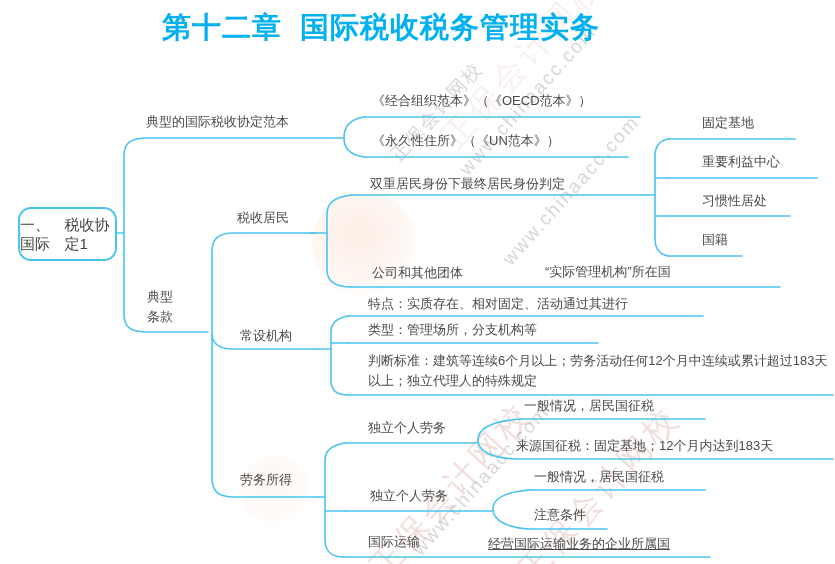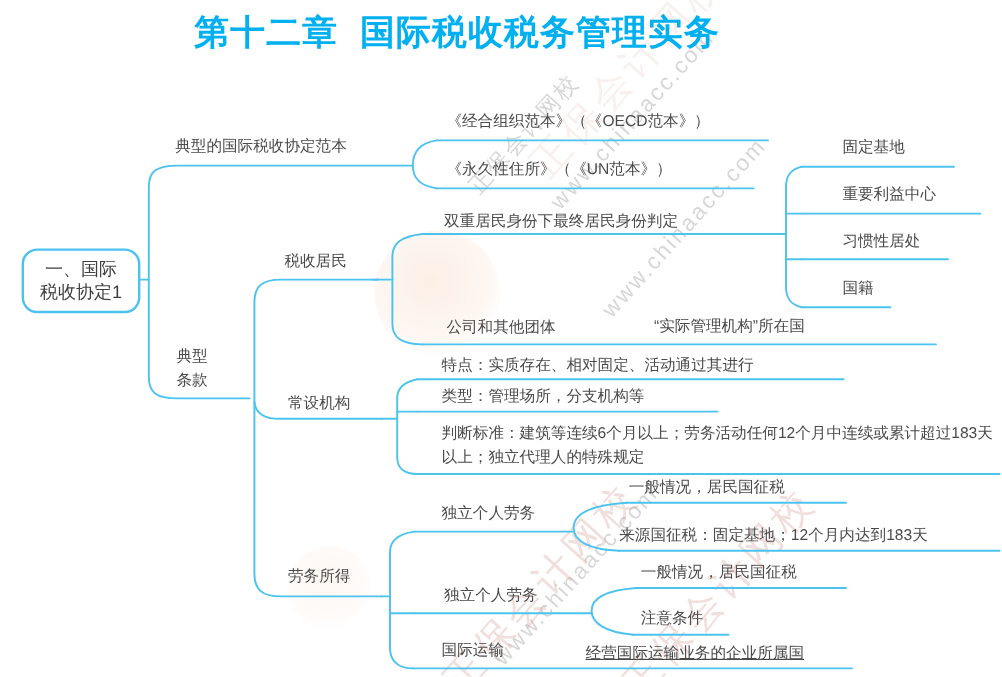--- a/index.html
+++ b/index.html
@@ -4,21 +4,21 @@
 <style>
   html,body{margin:0;padding:0;background:#ffffff;}
   .stage{position:relative;width:835px;height:564px;background:#fff;overflow:hidden;
          font-family:"Liberation Sans","DejaVu Sans",sans-serif;}
   .title{position:absolute;left:0;top:8px;width:100%;text-align:center;
          font-size:29px;font-weight:bold;color:#00b0f0;letter-spacing:1px;white-space:pre;}
   .lbl{position:absolute;font-size:13px;color:#4a4a4a;white-space:nowrap;line-height:18px;}
   .wrap{white-space:normal;line-height:20px;}
   .root{position:absolute;left:18px;top:207px;width:95px;height:50px;
         border:2px solid #4bc3ef;border-radius:13px;background:#fff;
-        display:flex;flex-direction:column;align-items:center;justify-content:center;
+        display:flex;align-items:center;justify-content:center;
         font-size:15px;color:#3f3f3f;line-height:19px;}
   svg.wires{position:absolute;left:0;top:0;z-index:1;}
   .layer-text{position:absolute;left:0;top:0;width:762px;height:564px;z-index:2;}
   .wm{position:absolute;color:#d7d7d7;font-size:19px;letter-spacing:2px;
       transform:rotate(-48deg);transform-origin:left top;z-index:0;white-space:nowrap;}
   .wm-big{font-size:33px;color:rgba(206,150,140,0.30);letter-spacing:4px;}
   .blob{position:absolute;border-radius:50%;z-index:0;
         background:radial-gradient(circle at 45% 40%, rgba(252,238,228,0.95) 0%, rgba(252,240,232,0.55) 55%, rgba(255,255,255,0) 75%);}
 </style>
 </head>

